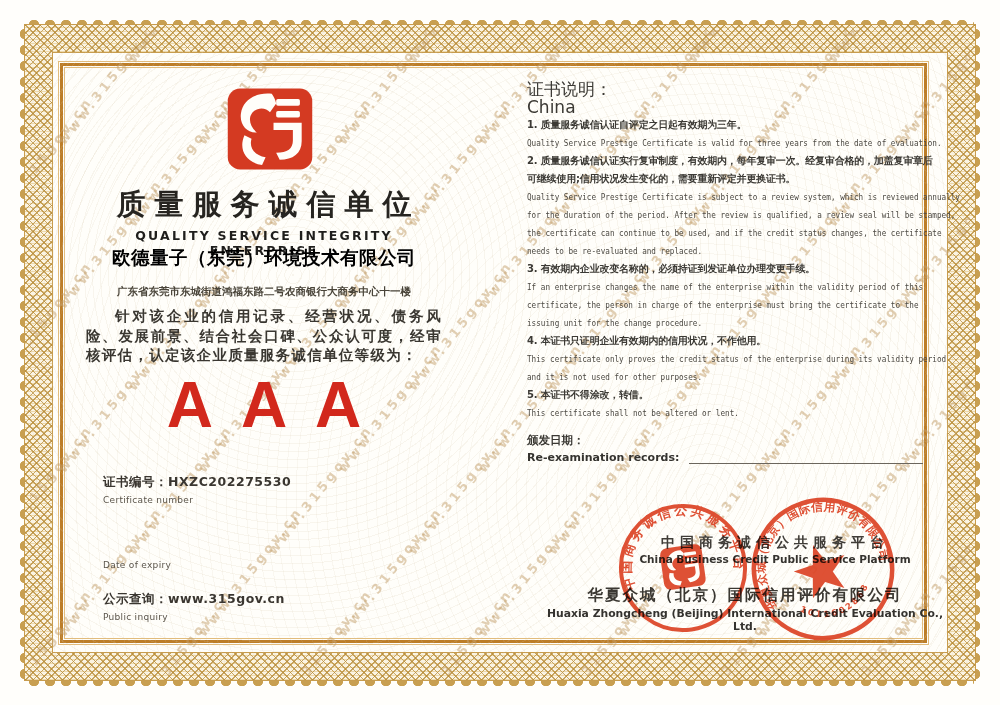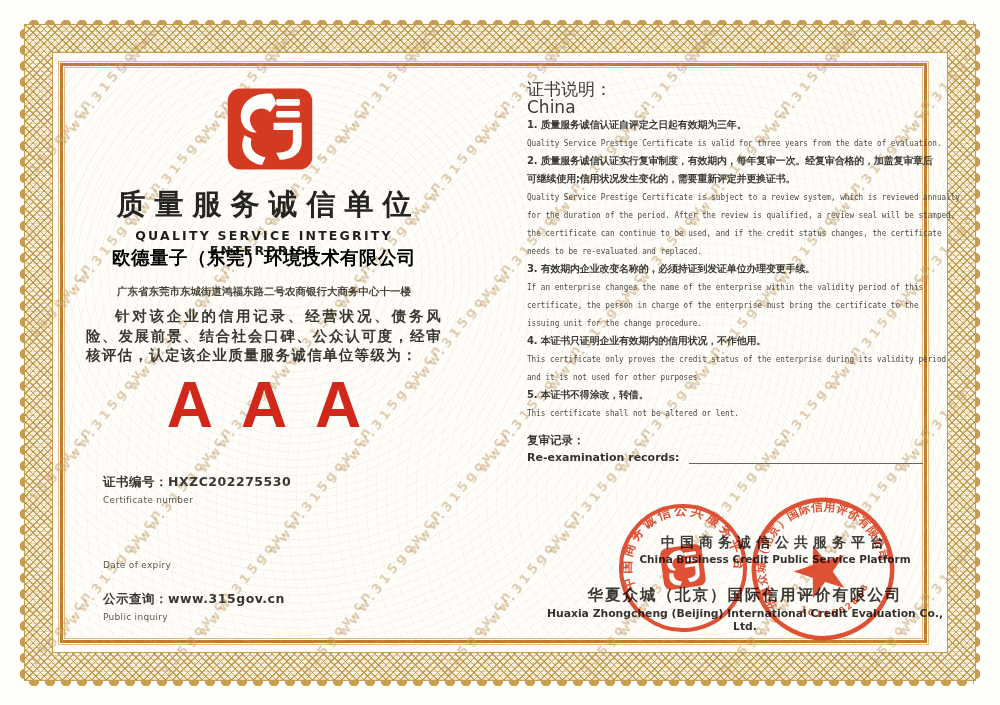--- a/index.html
+++ b/index.html
@@ -217,21 +217,21 @@
       <div class="note-en">certificate, the person in charge of the enterprise must bring the certificate to the</div>
       <div class="note-en">issuing unit for the change procedure.</div>
       <div class="note-zh">4. 本证书只证明企业有效期内的信用状况，不作他用。</div>
       <div class="note-en">This certificate only proves the credit status of the enterprise during its validity period</div>
       <div class="note-en">and it is not used for other purposes.</div>
       <div class="note-zh">5. 本证书不得涂改，转借。</div>
       <div class="note-en">This certificate shall not be altered or lent.</div>
     </div>
 
     <div class="abs review">
-      <div class="zh">复审记录：</div>
+      <div class="zh">颁发日期：</div>
       <div class="enrow">
         <span class="en">Re-examination records:</span>
         <span class="line"></span>
       </div>
     </div>
 
     <div class="abs row1">中国商务诚信公共服务平台</div>
     <div class="abs row2">China Business Credit Public Service Platform</div>
     <div class="abs row3">华夏众城（北京）国际信用评价有限公司</div>
     <div class="abs row4">Huaxia Zhongcheng (Beijing) International Credit Evaluation Co., Ltd.</div>

